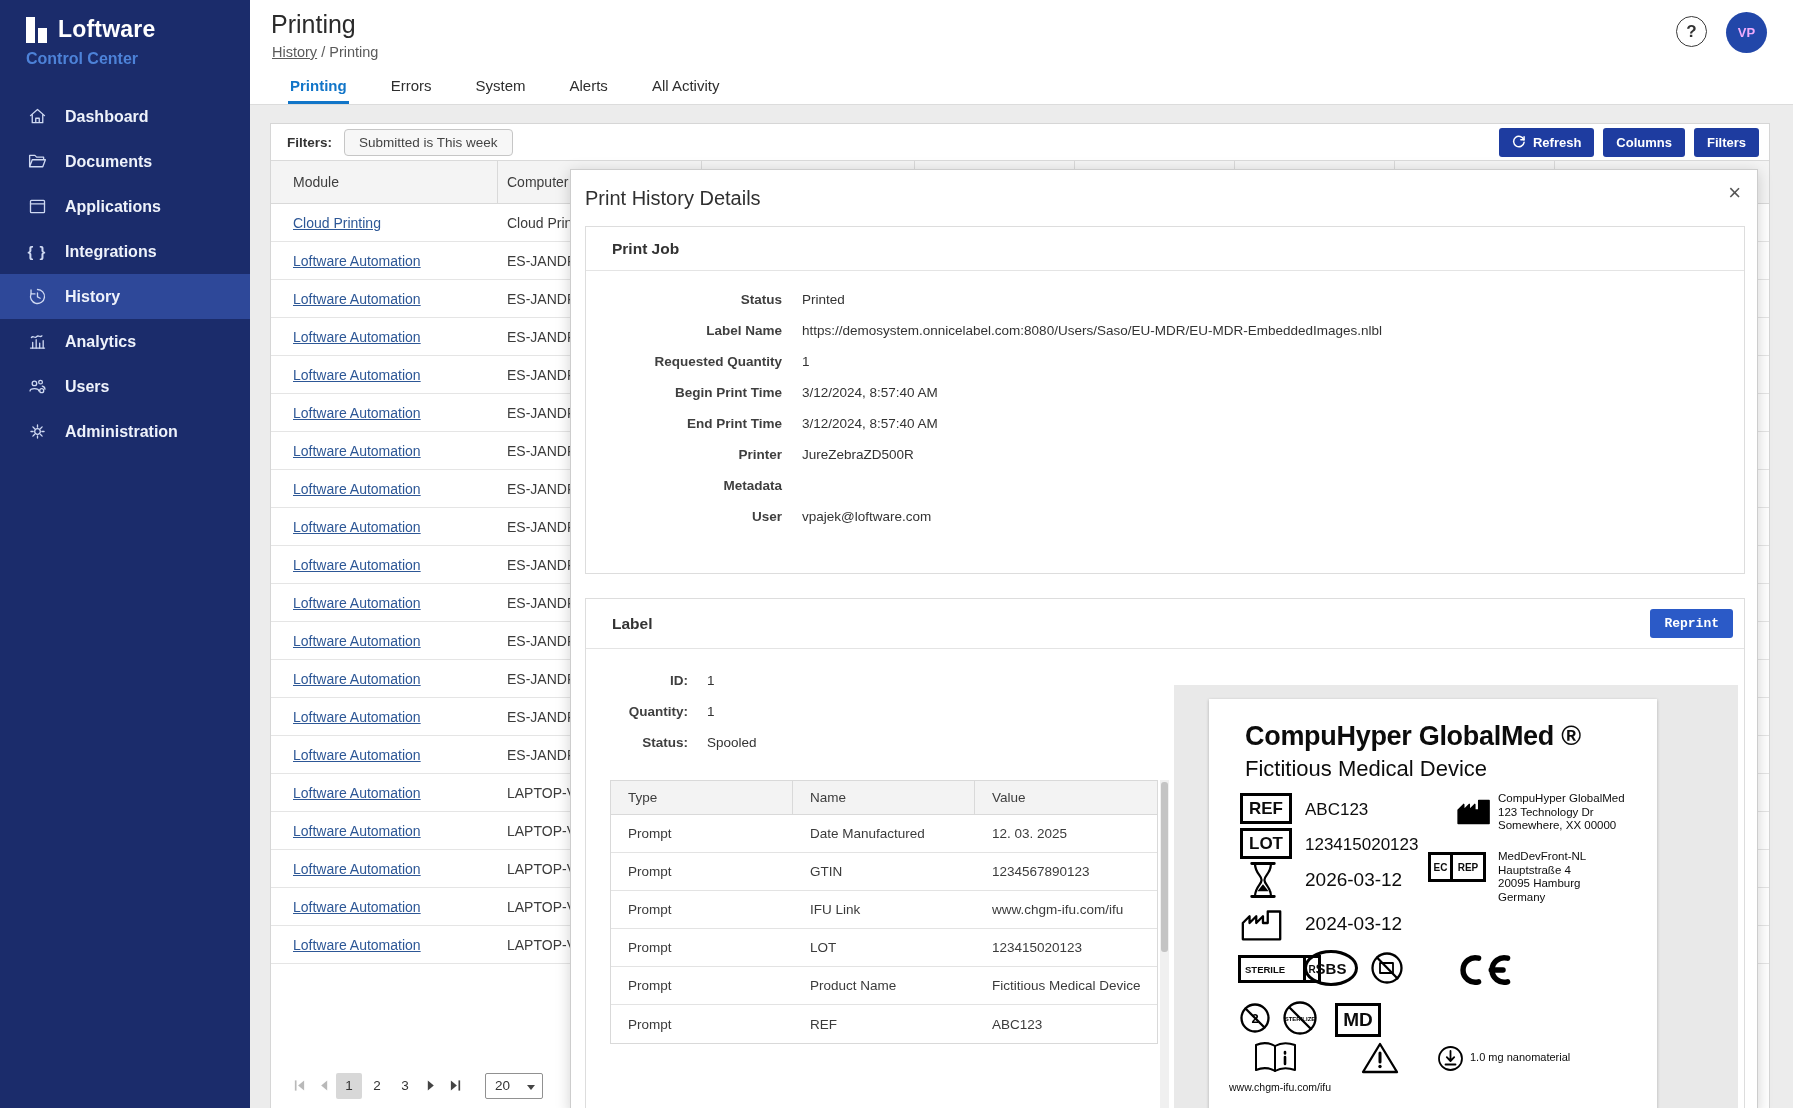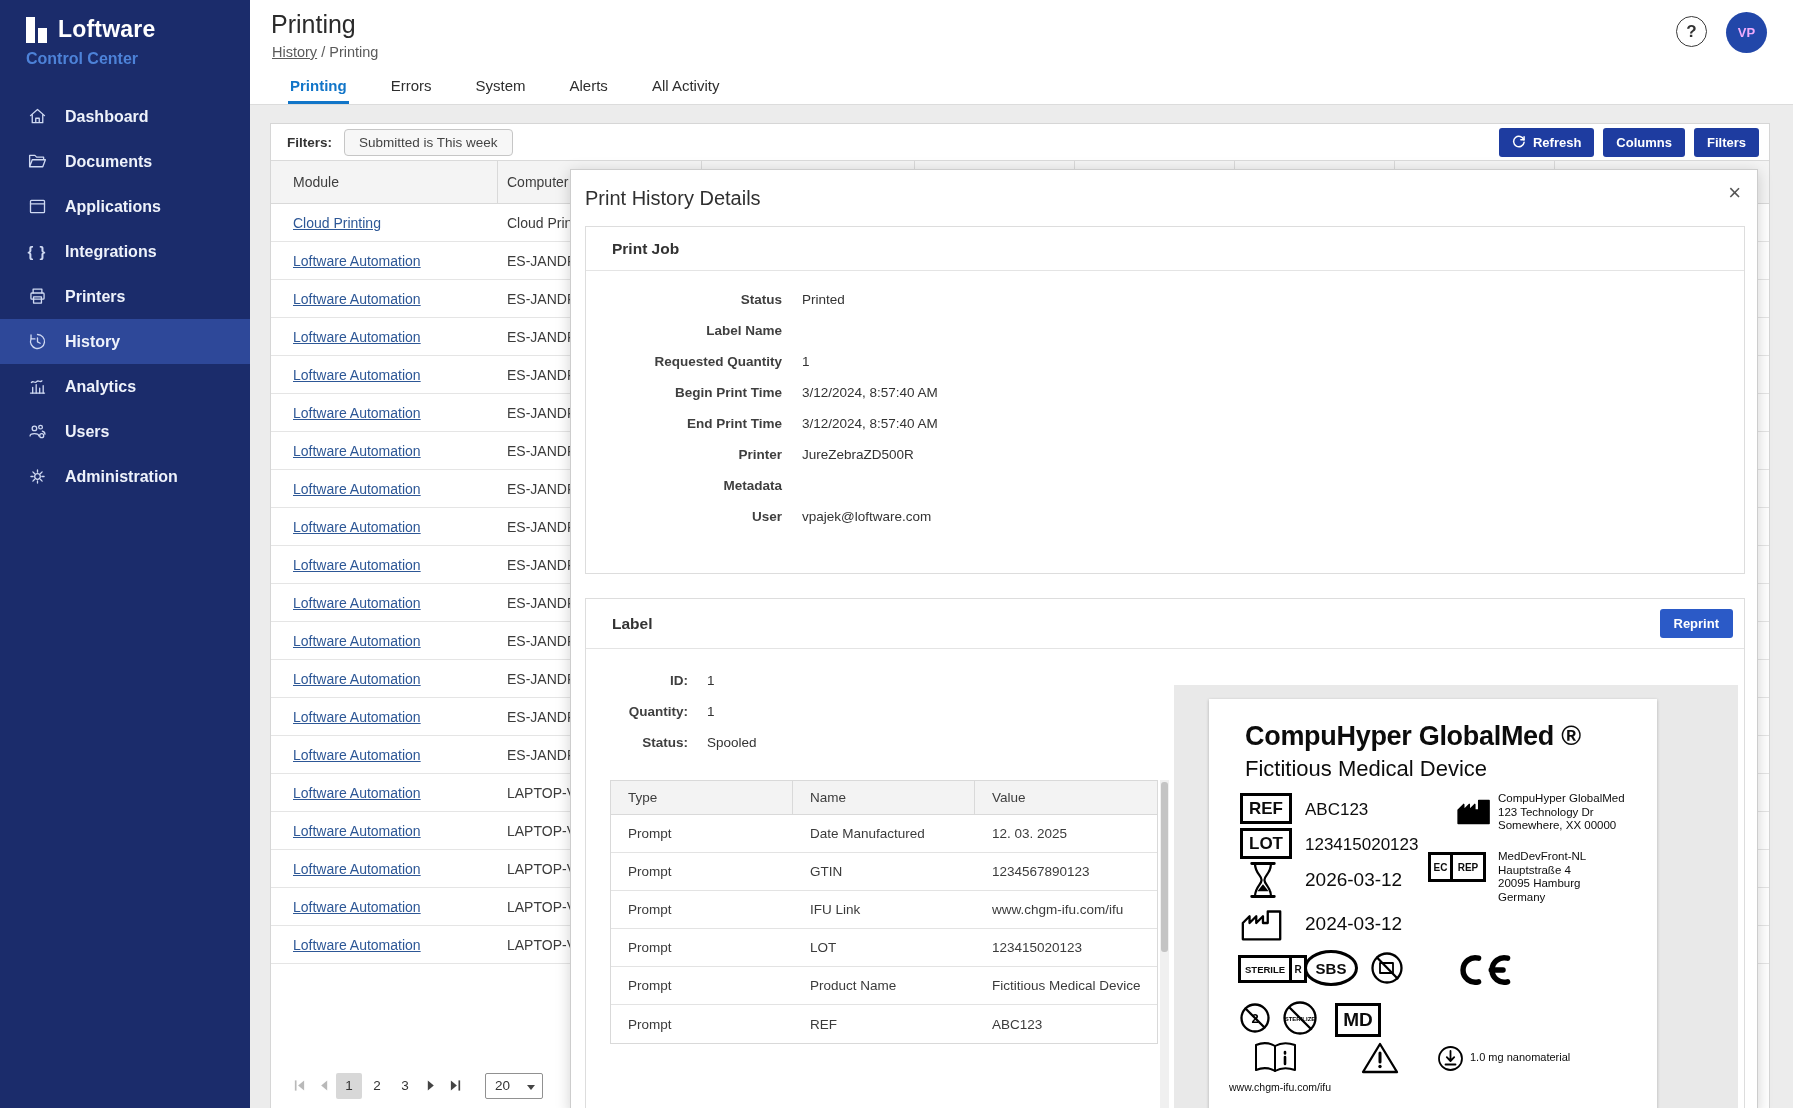--- a/index.html
+++ b/index.html
@@ -74,21 +74,21 @@
                   font-size:15.5px;font-weight:700;color:#333;}
   .pj-card{position:absolute;left:14px;top:56px;width:1160px;height:348px;border:1px solid #ddd;}
   .pj-fields{padding-top:13px;}
   .f-row{display:flex;height:31px;align-items:center;font-size:13.5px;}
   .f-label{width:196px;text-align:right;font-weight:700;color:#3f3f3f;flex:none;}
   .f-value{margin-left:20px;color:#333;white-space:nowrap;}
   .label-card{position:absolute;left:14px;top:428px;width:1160px;bottom:-2px;border:1px solid #ddd;background:#fff;overflow:hidden;}
   .lc-header{height:50px;border-bottom:1px solid #e4e4e4;position:relative;display:flex;align-items:center;
              padding-left:26px;font-size:15.5px;font-weight:700;color:#333;}
   .reprint-btn{position:absolute;right:11px;top:10px;height:29px;padding:0 14px;background:#2b5ac7;color:#fff;
-               font-size:13px;font-weight:700;border:none;border-radius:3px;cursor:pointer;font-family:Liberation Sans, sans-serif;}
+               font-size:13px;font-weight:700;border:none;border-radius:3px;cursor:pointer;font-family:Liberation Mono, monospace;}
   .lc-fields{position:absolute;left:0;top:66px;}
   .f2-label{width:102px;text-align:right;font-weight:700;color:#3f3f3f;flex:none;}
   .f2-value{margin-left:19px;color:#333;}
   .vars-table{position:absolute;left:24px;top:181px;width:548px;border:1px solid #d9d9d9;font-size:13.5px;}
   .vt-header{display:flex;height:34px;background:#f3f3f3;border-bottom:1px solid #d9d9d9;}
   .vt-h{width:182px;display:flex;align-items:center;padding-left:17px;color:#3d3d3d;border-right:1px solid #d9d9d9;}
   .vt-h:last-child{border-right:none;width:181px;}
   .vt-row{display:flex;height:38px;border-bottom:1px solid #e3e3e3;align-items:center;color:#3b3b3b;}
   .vt-row:last-child{border-bottom:none;}
   .vt-c{width:182px;padding-left:17px;white-space:nowrap;overflow:hidden;}
@@ -100,21 +100,21 @@
   .lp-title{left:36px;top:22px;font-size:27px;font-weight:700;letter-spacing:-.3px;white-space:nowrap;}
   .lp-sub{left:36px;top:57px;font-size:22px;white-space:nowrap;}
   .sym-box{border:3px solid #000;display:flex;align-items:center;justify-content:center;font-weight:700;}
   .lp-val{font-size:17px;white-space:nowrap;}
   .lp-date{font-size:19px;white-space:nowrap;}
   .addr{font-size:11.5px;line-height:13.5px;white-space:nowrap;}
   .lp-ico svg{stroke:#000;fill:none;stroke-linecap:round;stroke-linejoin:round;}
   .ecrep{left:219px;top:153px;width:58px;height:30px;border:3px solid #000;display:flex;}
   .ecrep .ec{width:22px;display:flex;align-items:center;justify-content:center;font-size:10px;font-weight:700;border-right:3px solid #000;position:static;}
   .ecrep .rep{flex:1;display:flex;align-items:center;justify-content:center;font-size:10px;font-weight:700;position:static;}
-  .sterile{left:29px;top:256px;height:28px;border:3px solid #000;display:flex;align-items:stretch;}
+  .sterile{left:29px;top:256px;height:28px;border:3px solid #000;display:flex;align-items:stretch;gap:14px;}
   .sterile .st{display:flex;align-items:center;padding:0 4px;font-size:9.5px;font-weight:700;position:static;}
   .sterile .r{display:flex;align-items:center;justify-content:center;width:15px;font-size:10px;font-weight:700;border-left:3px solid #000;position:static;}
   .sbs{left:95px;top:251px;width:54px;height:36px;border:3px solid #000;border-radius:50%;display:flex;align-items:center;justify-content:center;font-size:15px;font-weight:700;text-align:center;}
   .mdbox{left:126px;top:304px;width:46px;height:34px;font-size:19px;}
   .lp-url{left:20px;top:382px;font-size:10.5px;white-space:nowrap;}
   .nano-text{left:261px;top:352px;font-size:11px;white-space:nowrap;}
 </style>
 </head>
 <body>
 
@@ -155,30 +155,20 @@
               <path d="M4 9 H20"></path>
             </svg>
           </span>
         <span class="nav-label">Applications</span>
       </div>
       <div class="nav-item">
         <span class="nav-ico">
             <span class="braces">{&nbsp;}</span>
           </span>
         <span class="nav-label">Integrations</span>
-      </div>
-      <div class="nav-item">
-        <span class="nav-ico">
-            <svg width="21" height="21" viewBox="0 0 24 24">
-              <path d="M7 8 V3.5 H17 V8"></path>
-              <rect x="4.5" y="8" width="15" height="7" rx="1"></rect>
-              <rect x="7.5" y="12.5" width="9" height="7"></rect>
-            </svg>
-          </span>
-        <span class="nav-label">Printers</span>
       </div>
       <div class="nav-item active">
         <span class="nav-ico">
             <svg width="21" height="21" viewBox="0 0 24 24">
               <path d="M12 4 A8 8 0 1 1 4.6 9"></path>
               <path d="M4.6 4.5 V9 H9.1"></path>
               <path d="M12 8 V12.5 L15 14"></path>
             </svg>
           </span>
         <span class="nav-label">History</span>
@@ -423,20 +413,21 @@
 
     <div class="pj-card">
       <div class="card-title-row">Print Job</div>
       <div class="pj-fields">
         <div class="f-row">
             <div class="f-label">Status</div>
             <div class="f-value">Printed</div>
           </div>
         <div class="f-row">
             <div class="f-label">Label Name</div>
+            <div class="f-value">https://demosystem.onnicelabel.com:8080/Users/Saso/EU-MDR/EU-MDR-EmbeddedImages.nlbl</div>
           </div>
         <div class="f-row">
             <div class="f-label">Requested Quantity</div>
             <div class="f-value">1</div>
           </div>
         <div class="f-row">
             <div class="f-label">Begin Print Time</div>
             <div class="f-value">3/12/2024, 8:57:40 AM</div>
           </div>
         <div class="f-row">

